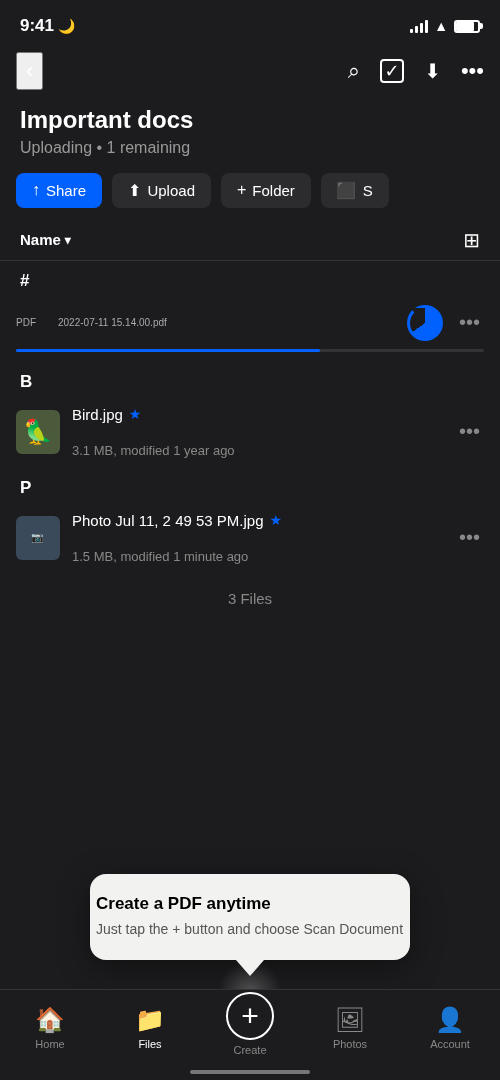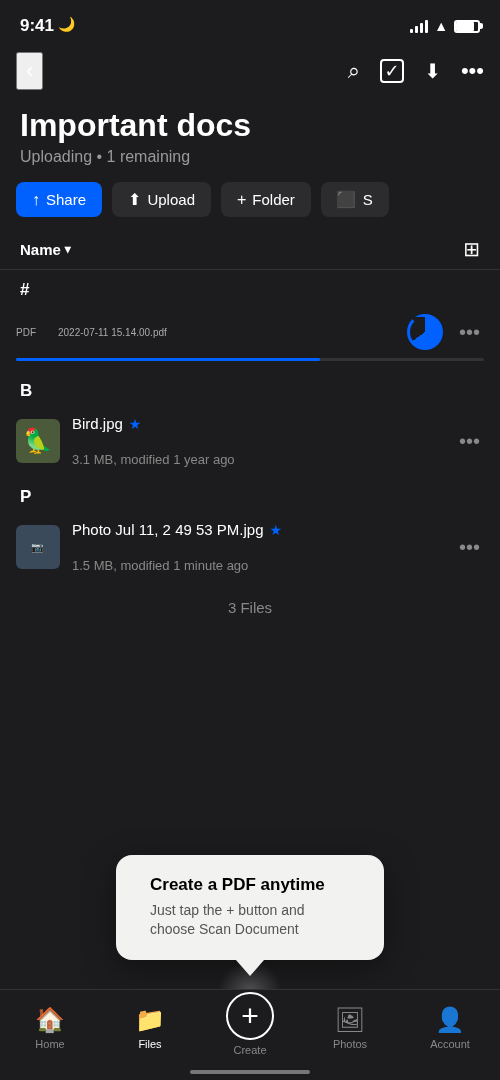--- a/index.html
+++ b/index.html
@@ -92,21 +92,21 @@
       font-size: 22px;
       color: #fff;
       cursor: pointer;
     }
 
     
     .page-header {
       padding: 8px 20px 12px;
     }
     .page-title {
-      font-size: 32px;
+      font-size: 24px;
       font-weight: 700;
       color: #fff;
       line-height: 1.2;
     }
     .page-subtitle {
       font-size: 16px;
       color: #999;
       margin-top: 4px;
     }
 
@@ -258,22 +258,22 @@
     }
 
     
     .tooltip-popup {
       position: absolute;
       bottom: 120px;
       left: 50%;
       transform: translateX(-50%);
       background: #f2f2f0;
       border-radius: 16px;
-      padding: 20px 34px;
-      width: 268px;
+      padding: 20px 6px;
+      width: 320px;
       box-shadow: 0 8px 32px rgba(0,0,0,0.4);
       z-index: 100;
       margin-top: 12px;
     }
     .tooltip-title {
       font-size: 17px;
       font-weight: 700;
       color: #000;
       margin-bottom: 6px;
     }
@@ -375,21 +375,21 @@
     .thumb-photo {
       background: #3a4a5a;
       color: #89a;
       font-size: 18px;
     }
   </style>
 </head>
 <body>
 
 <div class="status-bar">
-  <div style="display:flex;align-items:flex-start;gap:4px;">
+  <div style="display:flex;align-items:center;gap:4px;">
     <span class="status-time">9:41</span>
     <span style="font-size:14px;">🌙</span>
   </div>
   <div class="status-icons">
     <div class="signal-bars">
       <div class="signal-bar" style="height:4px;"></div>
       <div class="signal-bar" style="height:7px;"></div>
       <div class="signal-bar" style="height:10px;"></div>
       <div class="signal-bar" style="height:13px;"></div>
     </div>

